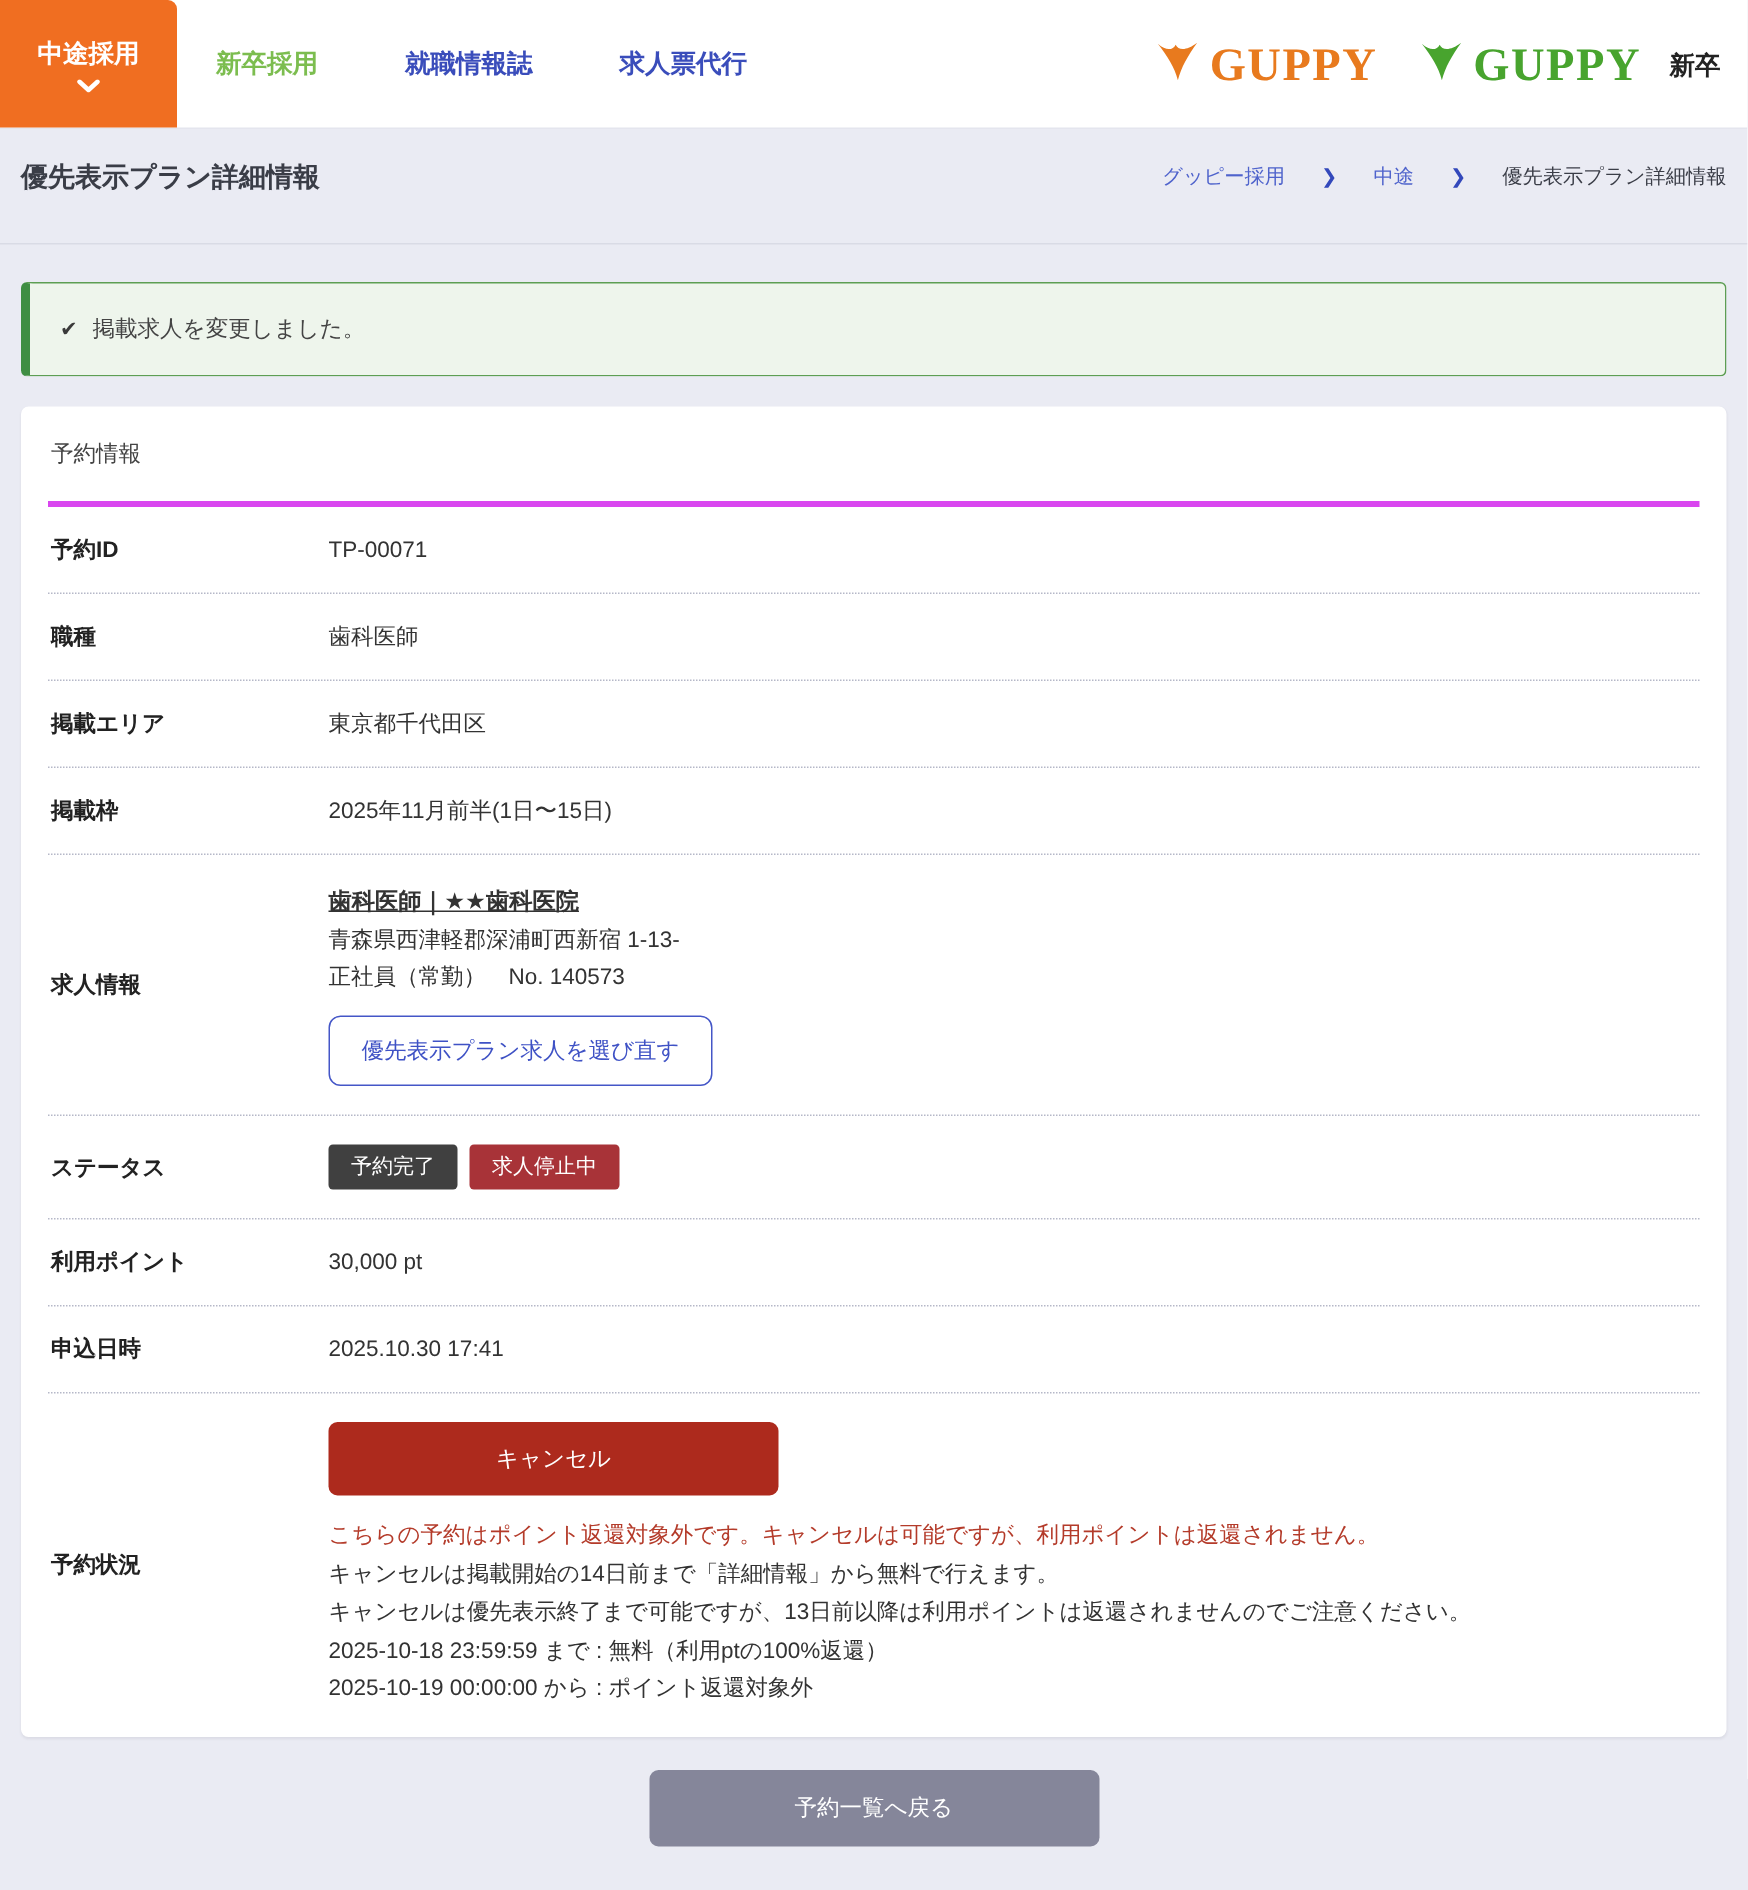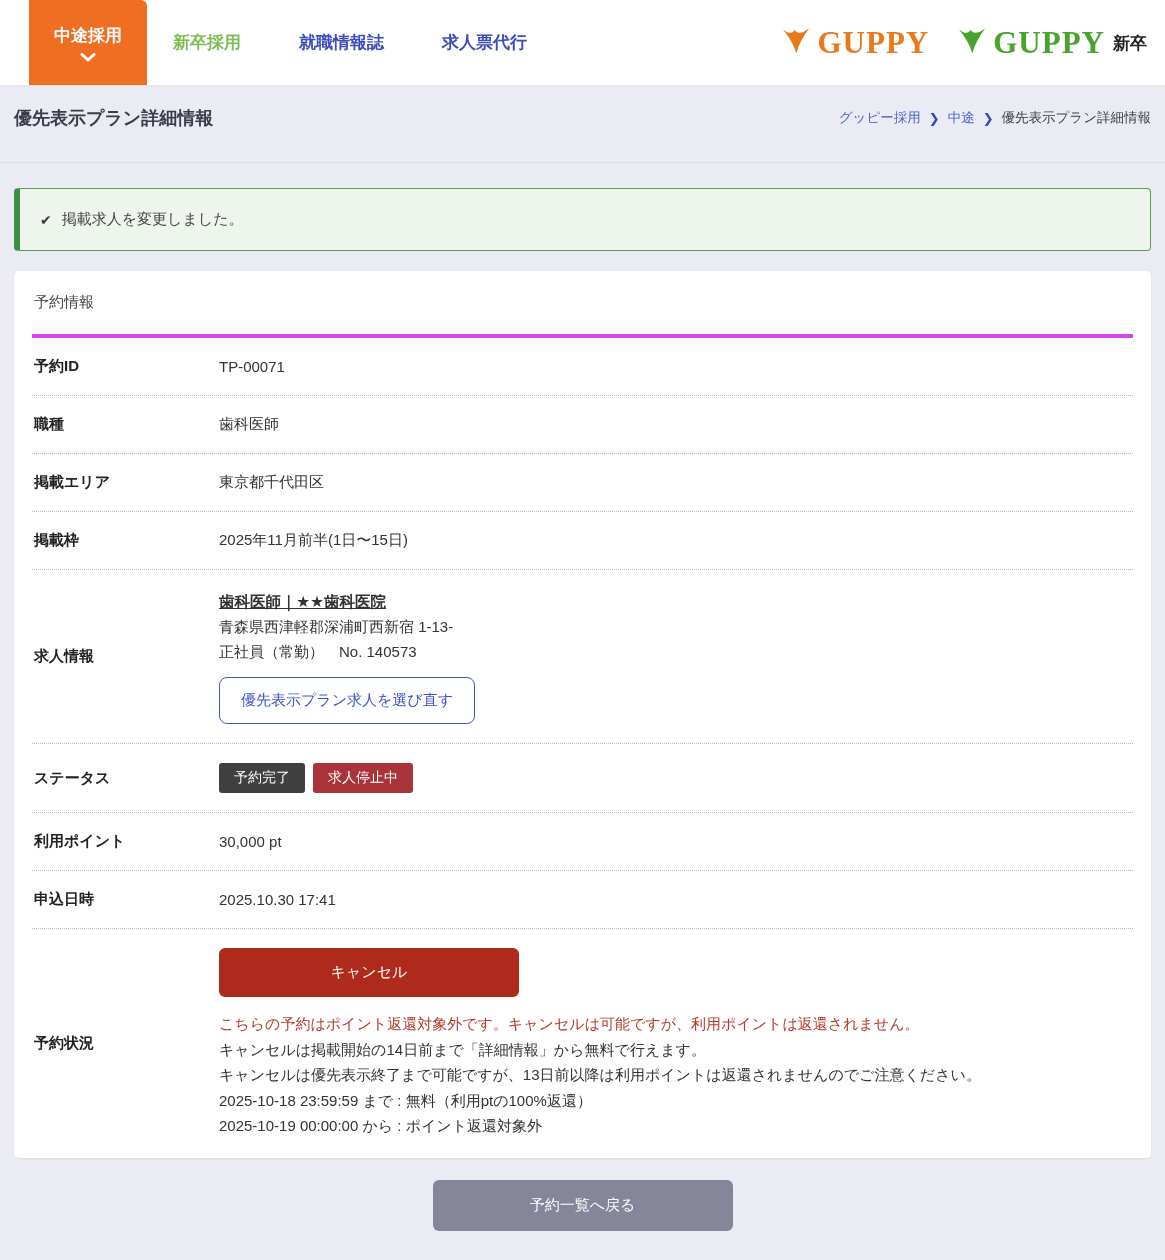--- a/index.html
+++ b/index.html
@@ -26,21 +26,20 @@
     color: #fff;
     display: flex;
     flex-direction: column;
     align-items: center;
     justify-content: center;
     gap: 6px;
     font-weight: bold;
     font-size: 17px;
     border-top-right-radius: 6px;
     cursor: pointer;
-    margin-left: 29px;
   }
   .tab-active .chev { line-height: 0; }
   .nav-links {
     display: flex;
     align-items: center;
     gap: 58px;
     margin-left: 26px;
     font-size: 17px;
     font-weight: bold;
   }
@@ -63,36 +62,36 @@
     cursor: pointer;
   }
   .logo-word {
     font-family: "Liberation Serif", "DejaVu Serif", serif;
     font-weight: bold;
     font-size: 31px;
     letter-spacing: 1px;
   }
   .logo-orange .logo-word { color: #e87a1e; }
   .logo-green  .logo-word { color: #48a42e; }
-  .logo-suffix { font-size: 17px; font-weight: bold; color: #222; margin-left: 2px; }
+  .logo-suffix { font-size: 17px; font-weight: bold; color: #222; margin-left: 13px; }
 
   
   .page-header {
     display: flex;
     align-items: center;
     justify-content: space-between;
     padding: 20px 14px 32px 14px;
     border-bottom: 1px solid #d9dbe5;
   }
   .page-title { font-size: 18px; font-weight: bold; color: #3a3d47; }
   .breadcrumb {
     font-size: 13.5px;
     display: flex;
     align-items: center;
-    gap: 8px;
+    gap: 24px;
   }
   .crumb-link { color: #4f63cc; text-decoration: none; cursor: pointer; }
   .crumb-sep { color: #3348bb; font-weight: bold; font-size: 13px; }
   .crumb-current { color: #3a3d47; }
 
   
   .alert {
     margin: 25px 14px 20px 14px;
     background: #eef5ec;
     border: 1px solid #5d9e53;

